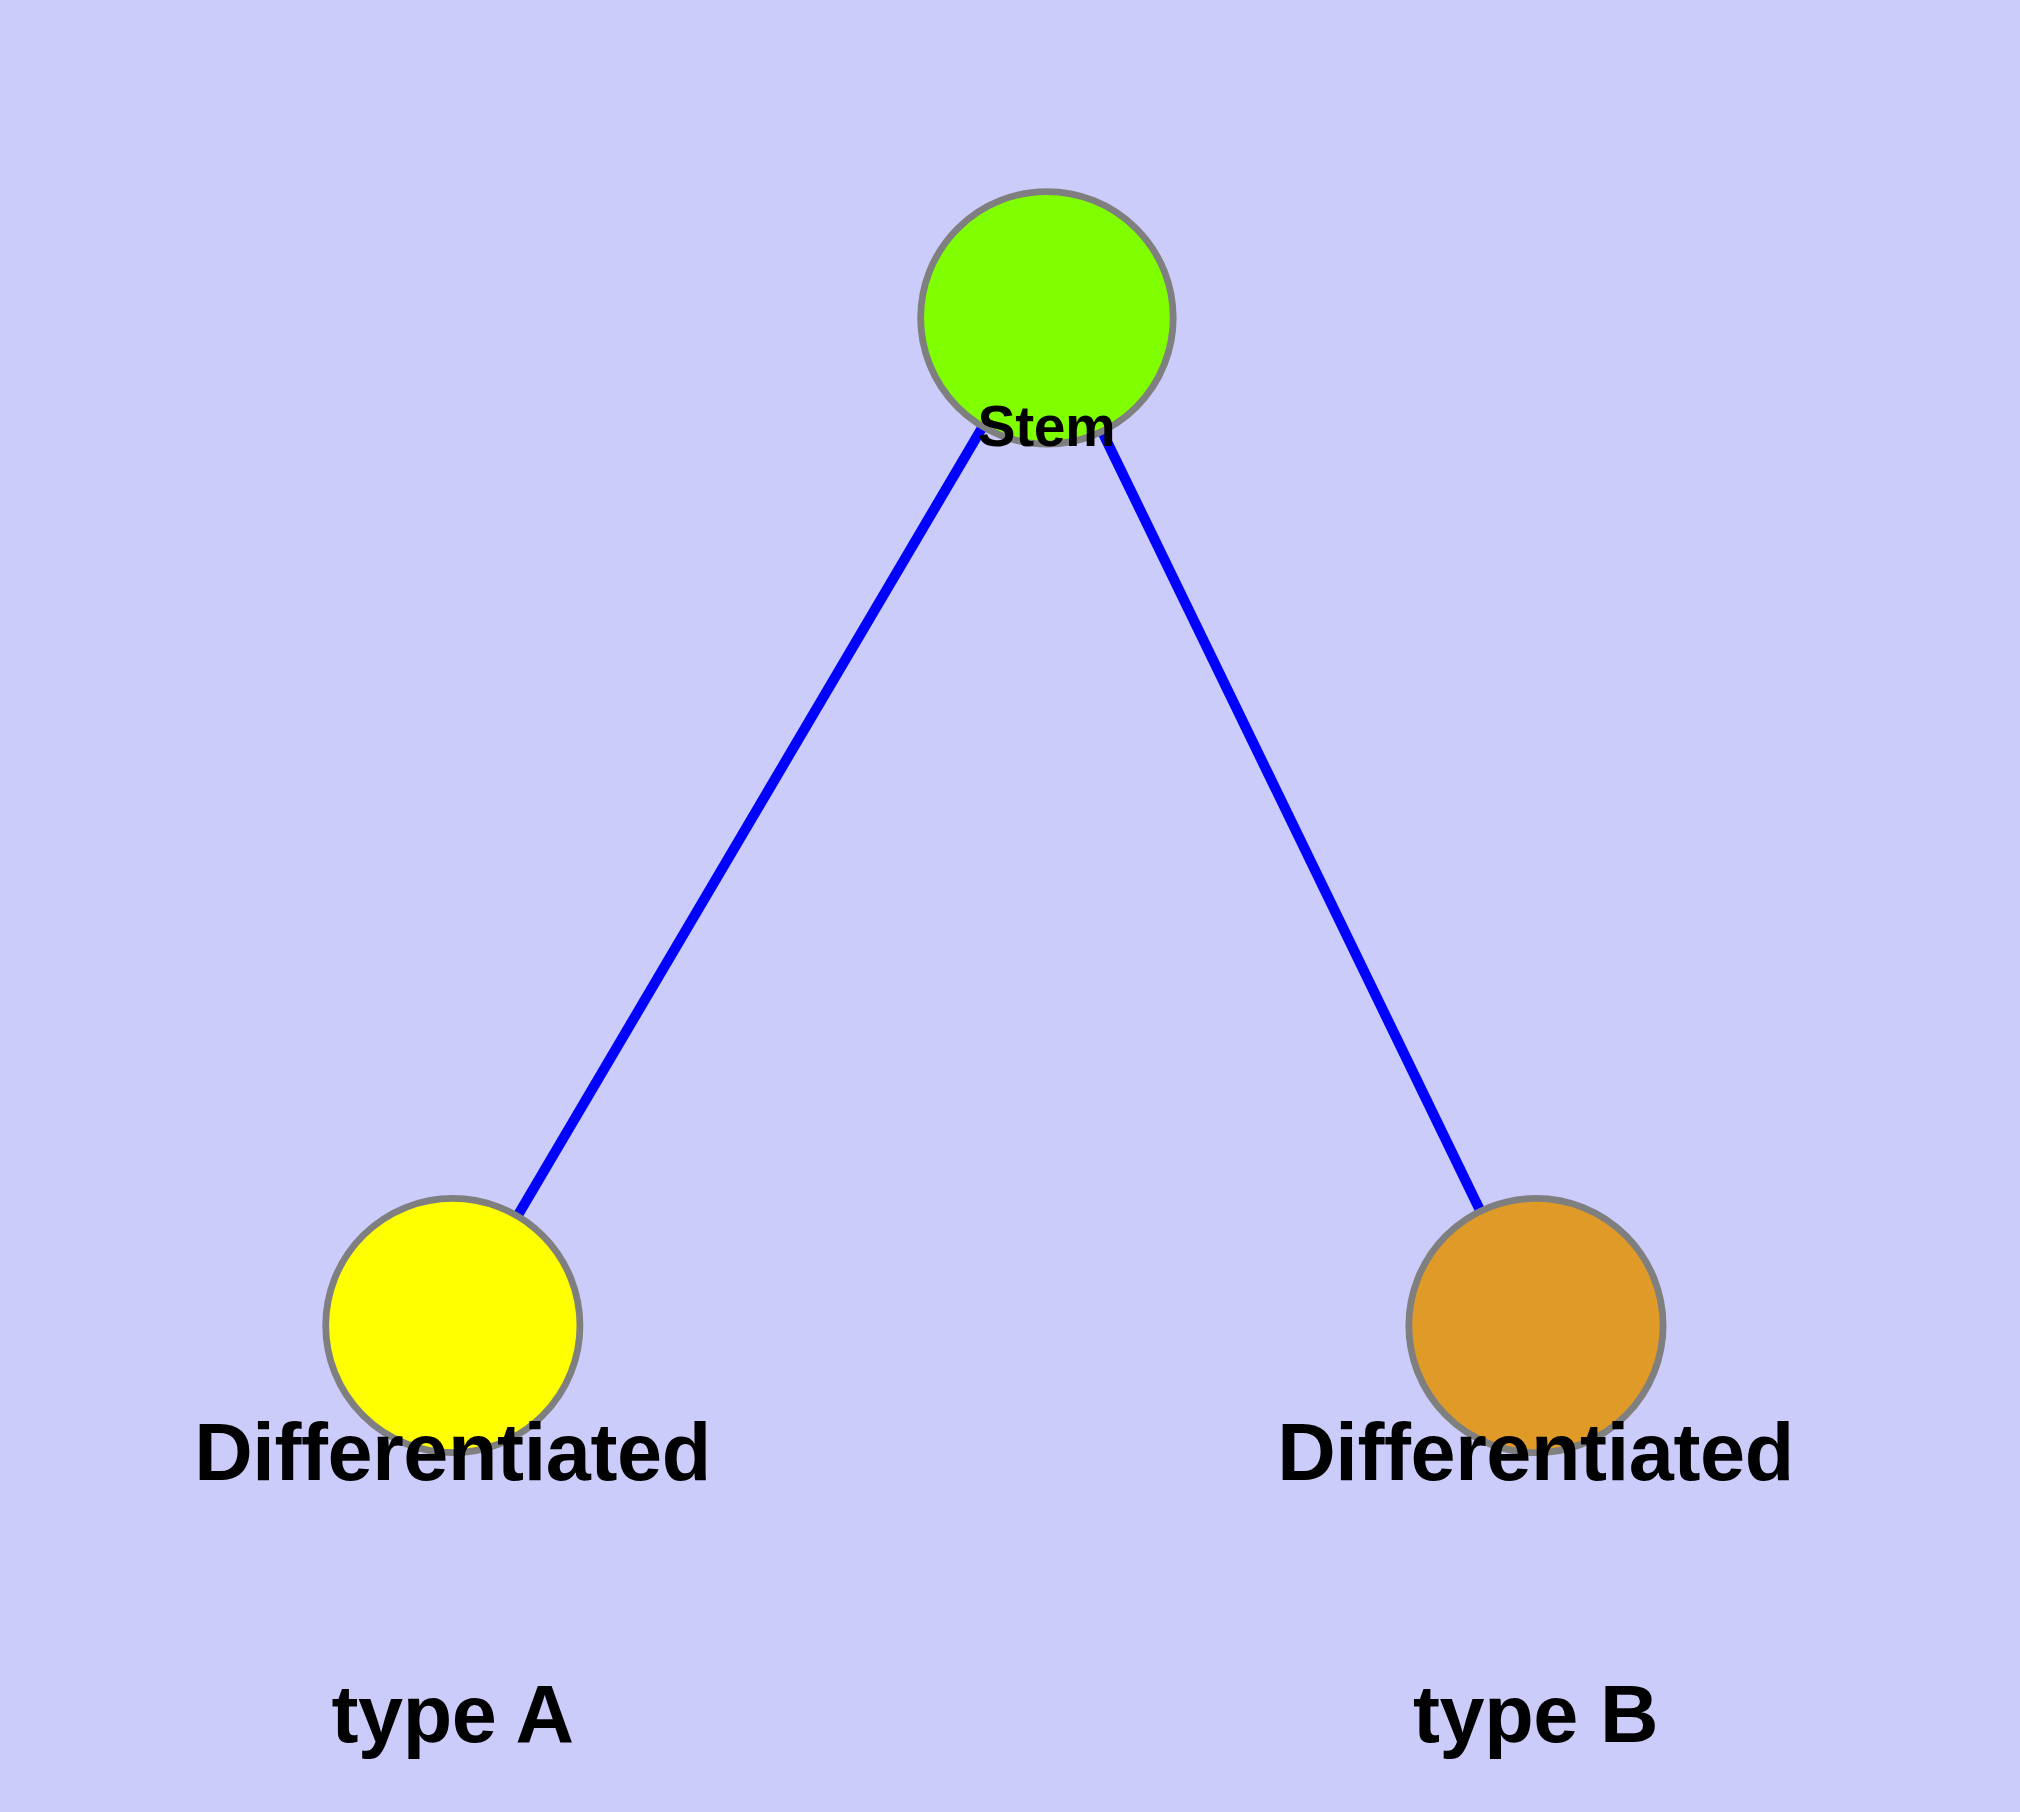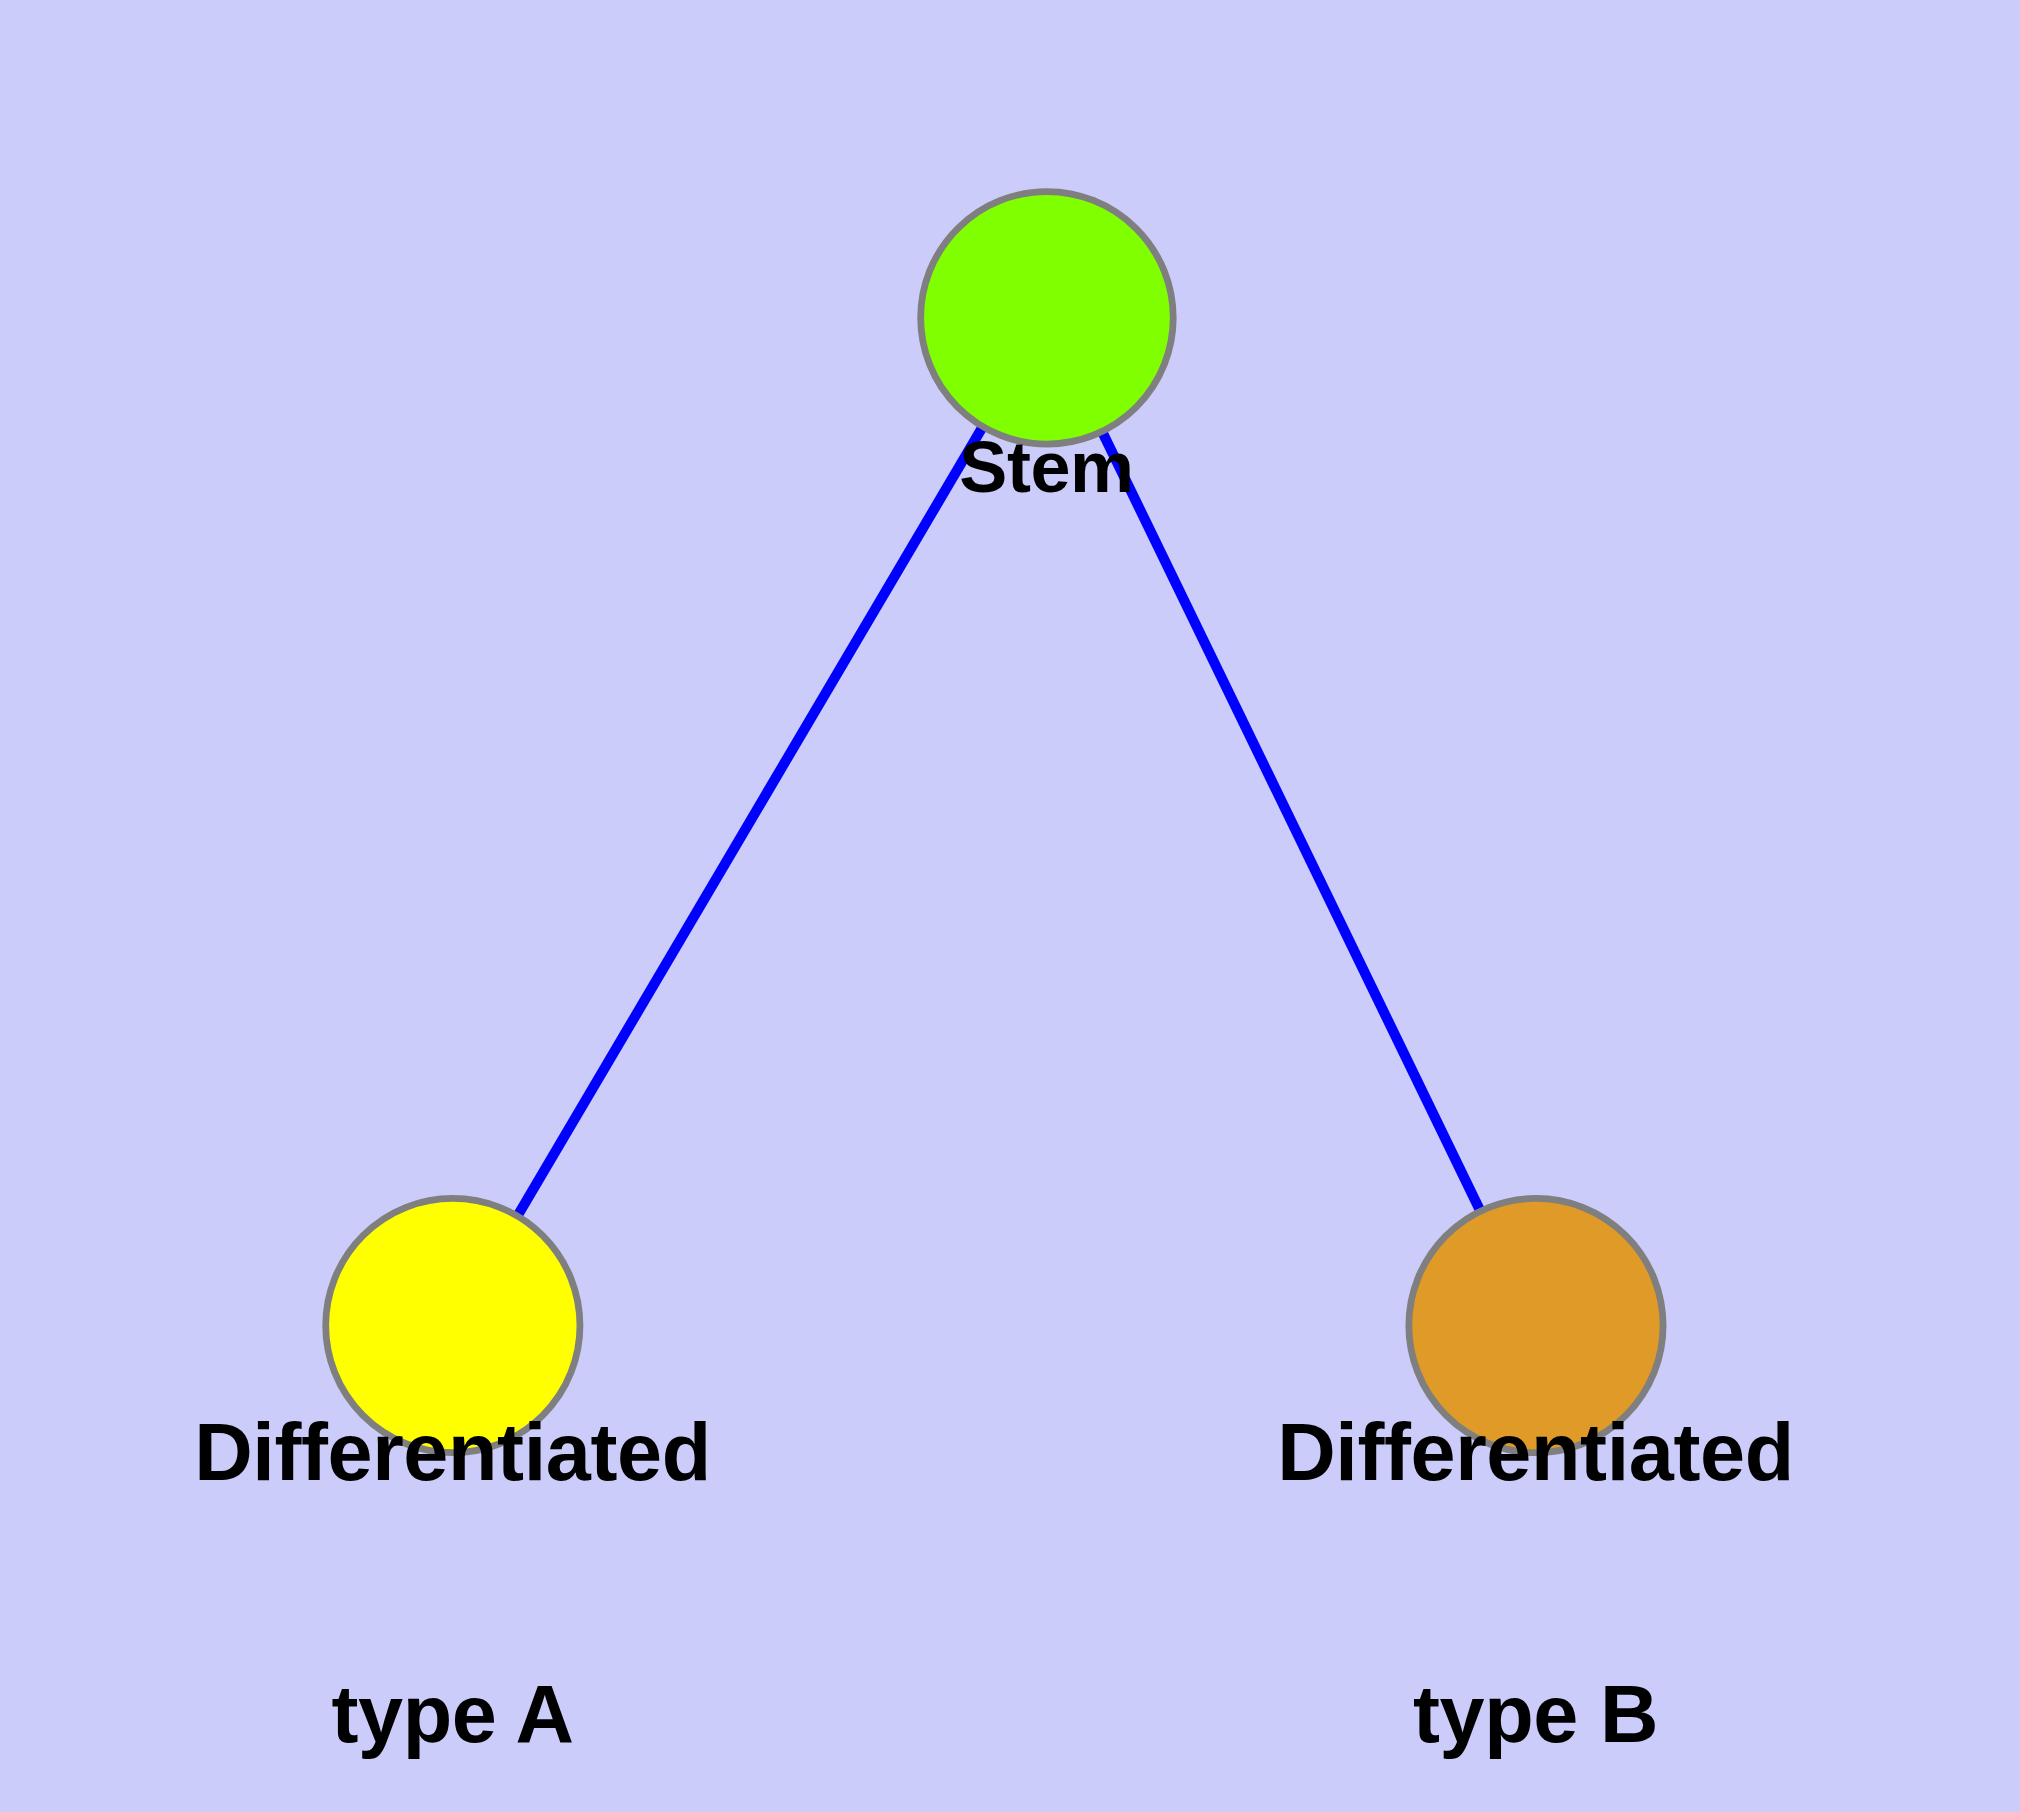--- a/index.html
+++ b/index.html
@@ -28,21 +28,21 @@
     text-align: center;
     color: #000000;
     font-weight: bold;
     font-family: "Liberation Sans", "DejaVu Sans", sans-serif;
     white-space: pre;
     pointer-events: none;
     line-height: 1.08;
     letter-spacing: -0.4px;
   }
   .label-stem {
-    font-size: 72px;
+    font-size: 57px;
     width: 763px;
     left: 665px;
     top: 273px;
   }
   .label-typea {
     font-size: 81px;
     width: 1017px;
     left: -56px;
     top: 1234px;
   }

